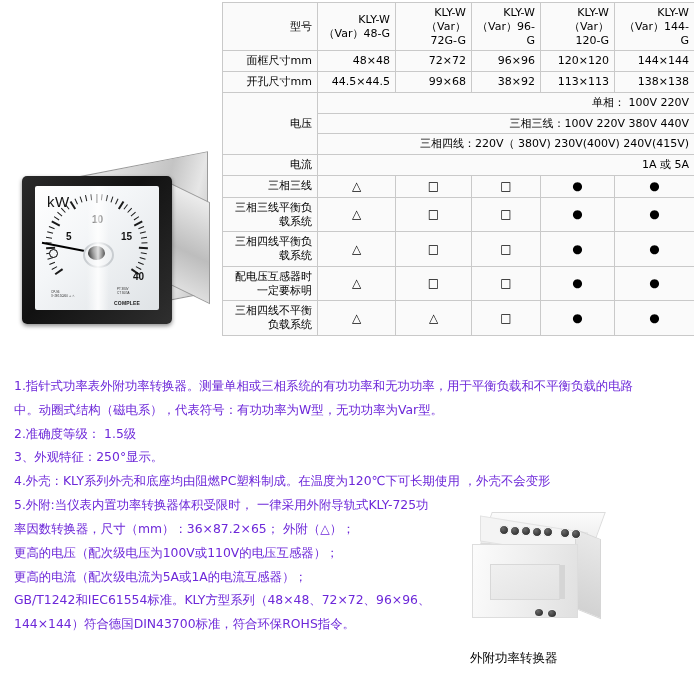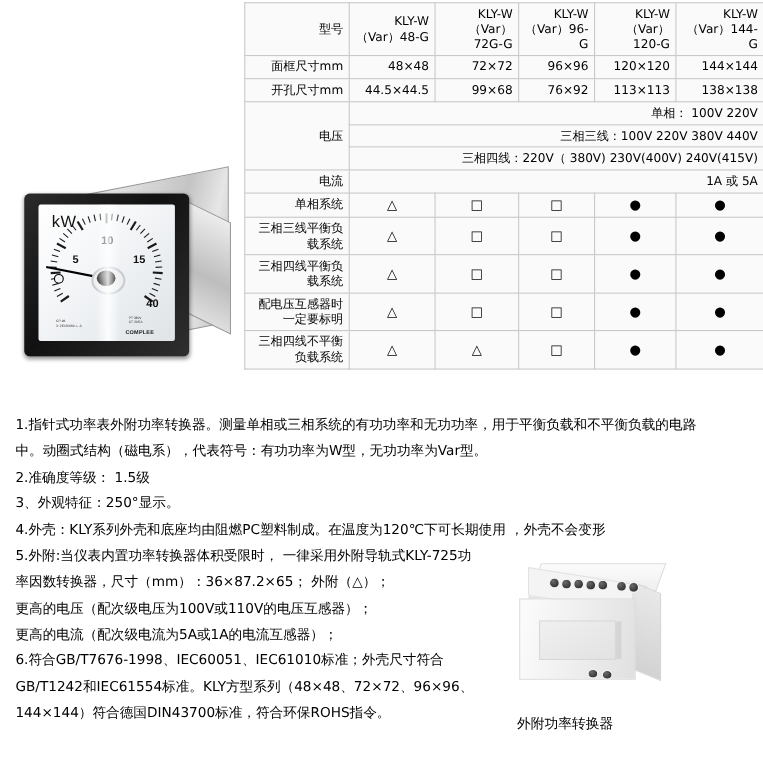--- a/index.html
+++ b/index.html
@@ -106,21 +106,21 @@
   }
   #spec-table td.lbl{width:95px;}
   #spec-table td.sym{text-align:center;font-size:12px;}
   .col2{width:78px;}.col3{width:76px;}.col4{width:69px;}.col5{width:74px;}.col6{width:80px;}
   .hdr-cell{font-size:11px;line-height:1.3;}
 
   
   #body-text{
     position:absolute;left:14px;top:374px;width:676px;
     font-size:12.4px;line-height:1.92;
-    color:#000000;
+    color:#6d28d9;
   }
   #body-text p{margin:0;}
   .txt-narrow{width:452px;}
 
   
   #xfmr-photo{position:absolute;left:472px;top:512px;width:130px;height:120px;}
   .xf-top{
     position:absolute;left:14px;top:0px;width:112px;height:30px;
     background:linear-gradient(180deg,#fbfbfb,#ececec);
     transform:skewX(-20deg);
@@ -261,41 +261,41 @@
         <td>48×48</td>
         <td>72×72</td>
         <td>96×96</td>
         <td>120×120</td>
         <td>144×144</td>
       </tr>
       <tr>
         <td class="lbl">开孔尺寸mm</td>
         <td>44.5×44.5</td>
         <td>99×68</td>
-        <td>76×92</td>
+        <td>38×92</td>
         <td>113×113</td>
         <td>138×138</td>
       </tr>
       <tr>
         <td class="lbl" rowspan="3">电压</td>
         <td colspan="5">单相： 100V 220V</td>
       </tr>
       <tr>
         <td colspan="5">三相三线：100V 220V 380V 440V</td>
       </tr>
       <tr>
         <td colspan="5">三相四线：220V（ 380V) 230V(400V) 240V(415V)</td>
       </tr>
       <tr>
         <td class="lbl">电流</td>
         <td colspan="5">1A 或 5A</td>
       </tr>
 
       <tr>
-        <td class="lbl">单相系统</td>
+        <td class="lbl">三相三线</td>
         <td class="sym">△</td>
         <td class="sym">□</td>
         <td class="sym">□</td>
         <td class="sym">●</td>
         <td class="sym">●</td>
       </tr>
       <tr>
         <td class="lbl">三相三线平衡负载系统</td>
         <td class="sym">△</td>
         <td class="sym">□</td>
@@ -334,21 +334,20 @@
 <div id="body-text">
   <p>1.指针式功率表外附功率转换器。测量单相或三相系统的有功功率和无功功率，用于平衡负载和不平衡负载的电路</p>
   <p>中。动圈式结构（磁电系），代表符号：有功功率为W型，无功功率为Var型。</p>
   <p>2.准确度等级： 1.5级</p>
   <p>3、外观特征：250°显示。</p>
   <p>4.外壳：KLY系列外壳和底座均由阻燃PC塑料制成。在温度为120℃下可长期使用 ，外壳不会变形</p>
   <p class="txt-narrow">5.外附:当仪表内置功率转换器体积受限时， 一律采用外附导轨式KLY-725功</p>
   <p class="txt-narrow">率因数转换器，尺寸（mm）：36×87.2×65； 外附（△）；</p>
   <p class="txt-narrow">更高的电压（配次级电压为100V或110V的电压互感器）；</p>
   <p class="txt-narrow">更高的电流（配次级电流为5A或1A的电流互感器）；</p>
-  <p class="txt-narrow">6.符合GB/T7676-1998、IEC60051、IEC61010标准；外壳尺寸符合</p>
   <p class="txt-narrow">GB/T1242和IEC61554标准。KLY方型系列（48×48、72×72、96×96、</p>
   <p class="txt-narrow">144×144）符合德国DIN43700标准，符合环保ROHS指令。</p>
 </div>
 
 <div id="xfmr-photo">
   <div class="xf-top"></div>
   <div class="xf-topface"></div>
   <div class="xf-right"></div>
   <div class="xf-front"></div>
   <div class="xf-window"></div>

